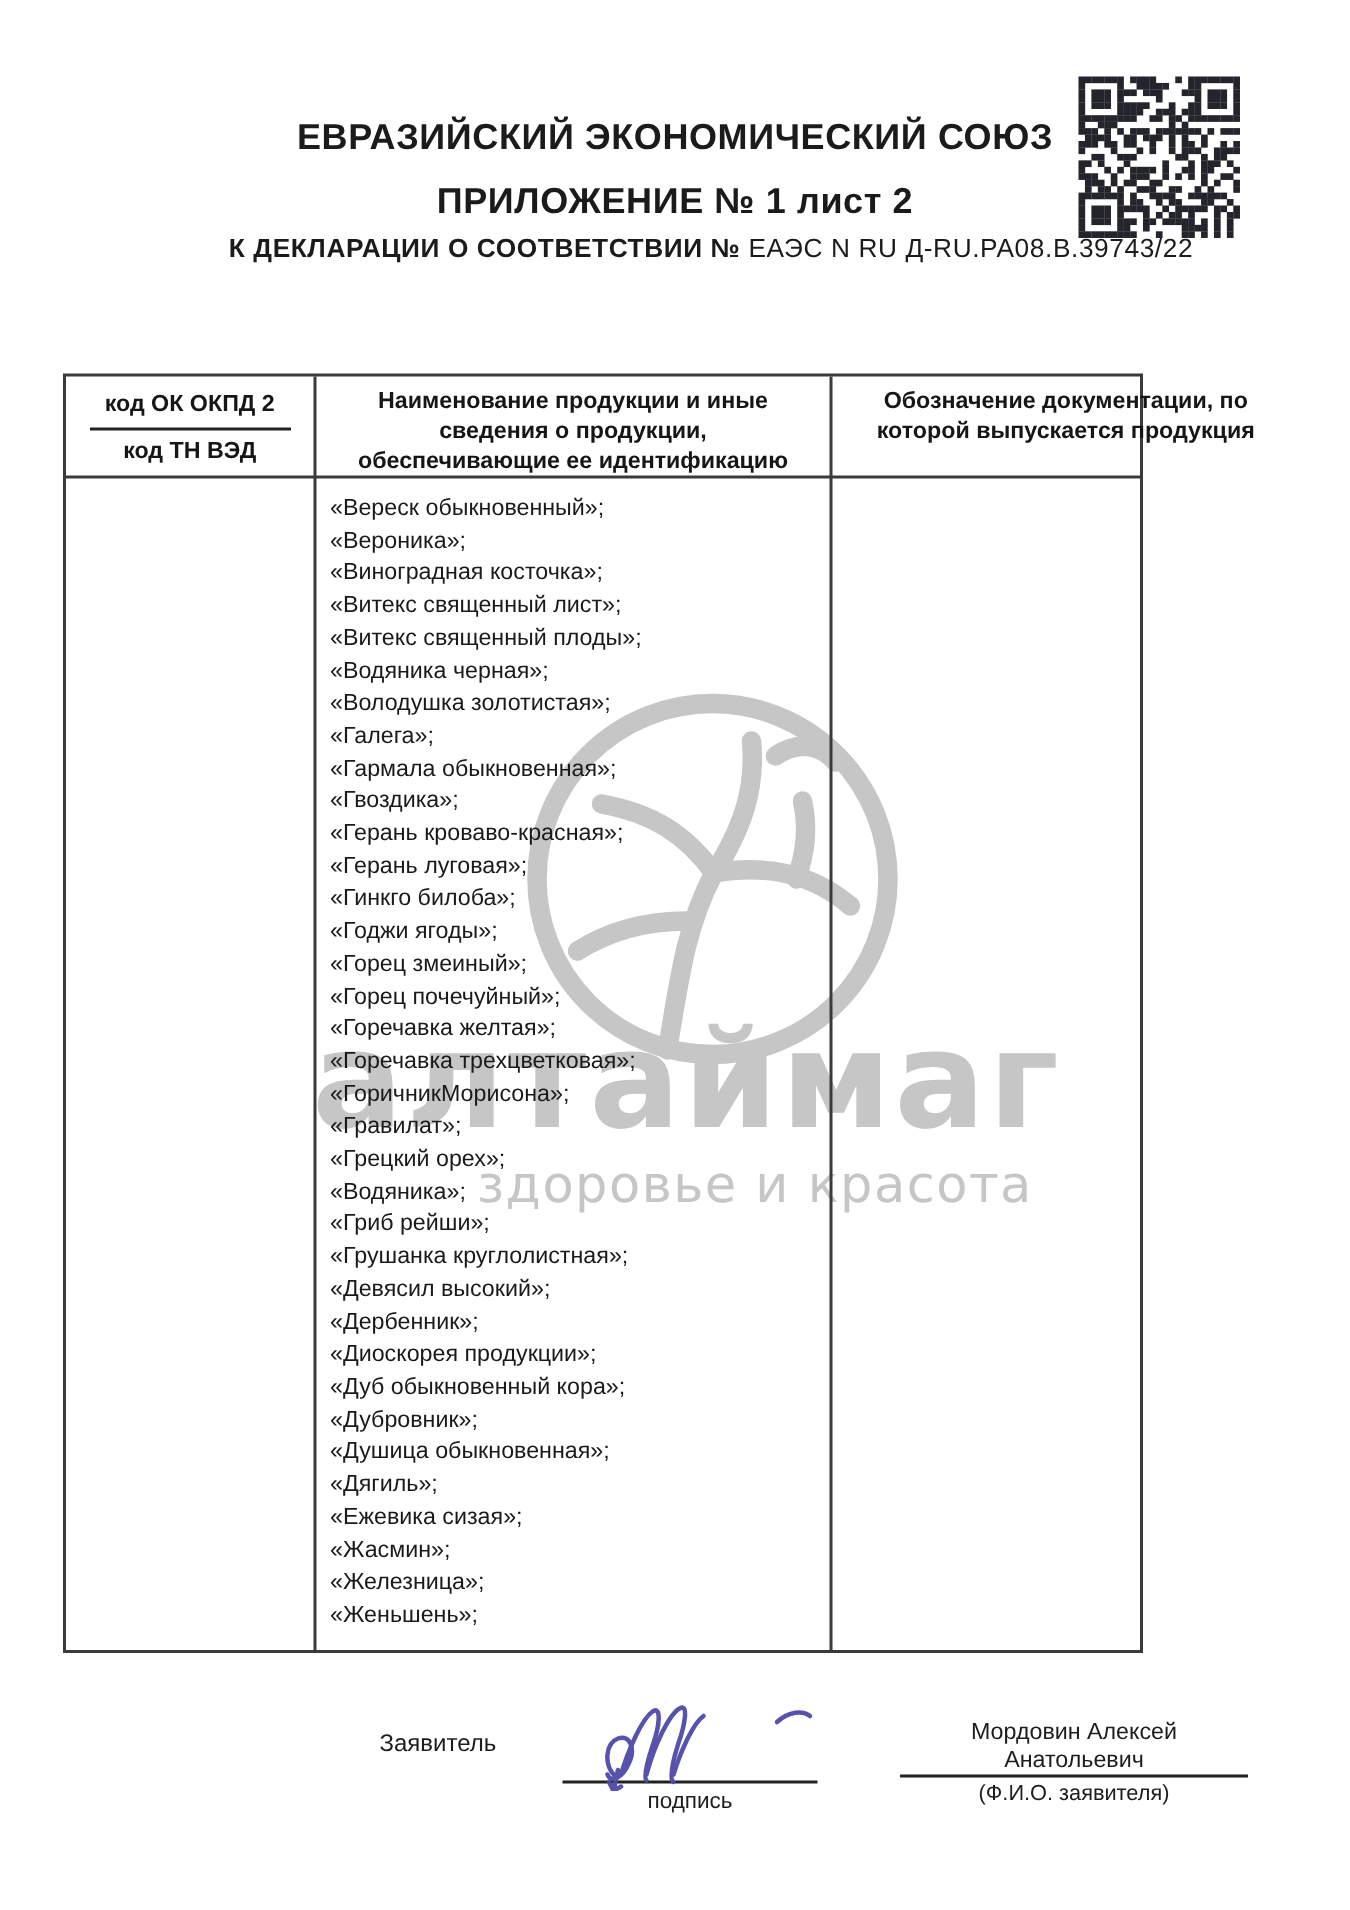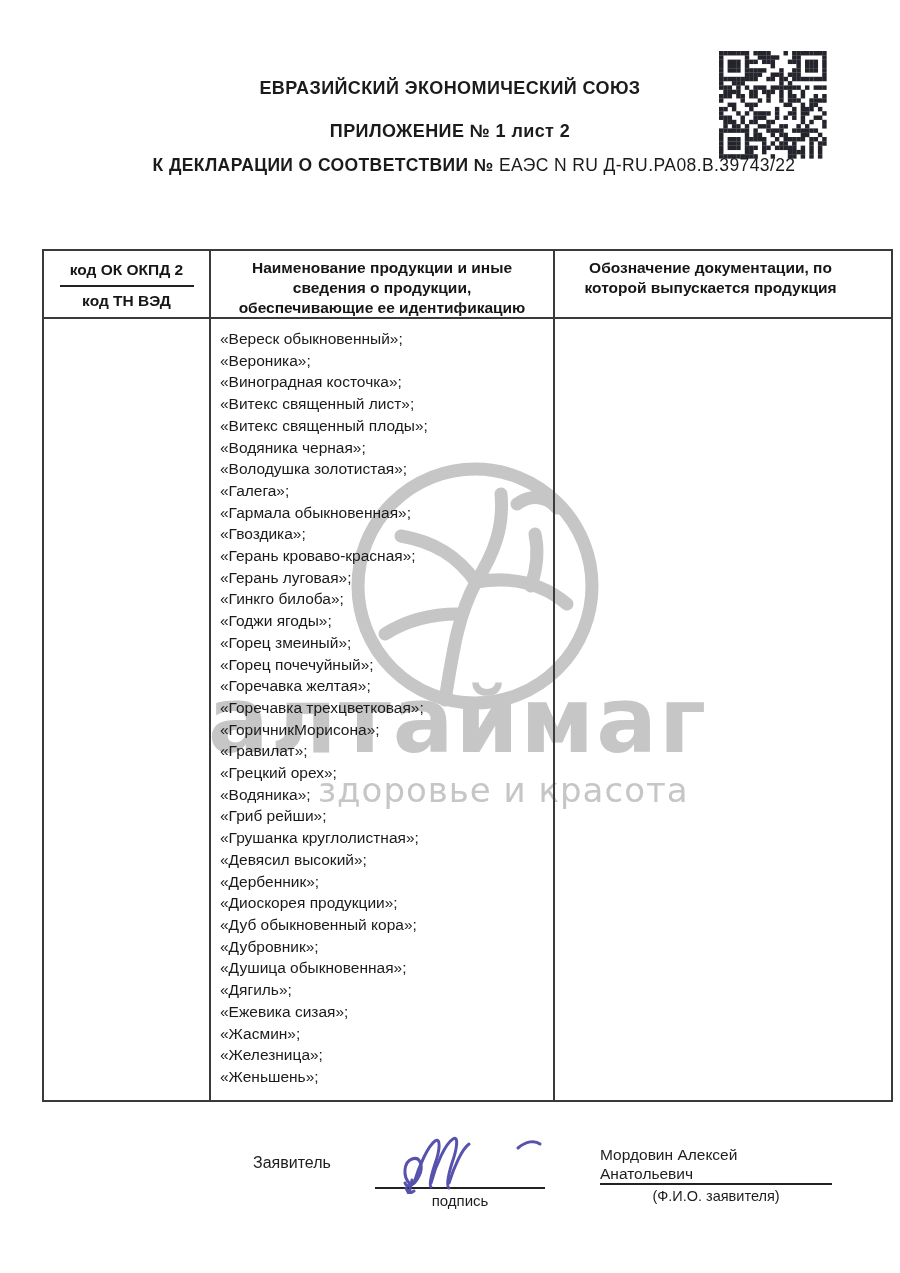--- a/index.html
+++ b/index.html
@@ -2,31 +2,31 @@
 <html><head>
 <meta charset="utf-8">
 <style>
   html,body{margin:0;padding:0;}
   body{width:900px;height:1273px;background:#ffffff;overflow:hidden;}
   .sheet{position:relative;width:900px;height:1273px;background:#ffffff;
          font-family:"Liberation Sans", sans-serif;color:#1d1d1d;}
 
   
   .doc-title{position:absolute;left:0;width:900px;text-align:center;
-             font-weight:bold;font-size:18px;letter-spacing:.4px;color:#1b1b1b;}
+             font-weight:bold;font-size:24px;letter-spacing:.4px;color:#1b1b1b;}
   .t1{top:78px;}
   .t2{top:121px;}
   .t3{top:155px;font-size:17.5px;margin-left:24px;}
   .t3 .num{font-weight:normal;}
 
   
   .qr{position:absolute;left:717px;top:48px;width:112px;height:114px;}
 
   
-  .tbl{position:absolute;left:42px;top:249px;width:851px;height:853px;
+  .tbl{position:absolute;left:42px;top:249px;width:720px;height:853px;
        border:2px solid #3a3a3a;box-sizing:border-box;background:transparent;z-index:2;}
   .vline{position:absolute;top:0;bottom:0;width:2px;background:#3a3a3a;}
   .v1{left:165px;} .v2{left:509px;}
   .hline-head{position:absolute;left:0;right:0;top:66px;height:2px;background:#3a3a3a;}
 
   .hcell{position:absolute;text-align:center;font-weight:bold;font-size:15.5px;
          line-height:20px;color:#161616;box-sizing:border-box;}
   .hc1{left:0;width:165px;top:9px;}
   .hc1 .frac{width:134px;height:0;border-top:2px solid #222;margin:5px auto 4px auto;}
   .hc2{left:167px;width:342px;top:7px;padding:0 16px;}
@@ -44,21 +44,21 @@
   .wm-tagline{left:318px;top:773px;font-family:"DejaVu Sans", sans-serif;
               font-size:34px;line-height:1;letter-spacing:1px;}
 
   
   .footer-label{position:absolute;left:253px;top:1154px;font-size:16px;z-index:3;}
   .sig-draw{position:absolute;left:398px;top:1134px;width:170px;height:60px;z-index:4;}
   .sig-line{position:absolute;left:375px;top:1187px;width:170px;height:0;
             border-top:2px solid #222;z-index:3;}
   .sig-caption{position:absolute;left:375px;top:1192px;width:170px;text-align:center;
                font-size:15px;z-index:3;}
-  .name-block{position:absolute;left:600px;top:1146px;width:232px;
+  .name-block{position:absolute;left:600px;top:1146px;width:232px;text-align:center;
               font-size:15.5px;line-height:18.5px;z-index:3;}
   .name-line{position:absolute;left:600px;top:1183px;width:232px;height:0;
              border-top:2px solid #222;z-index:3;}
   .name-caption{position:absolute;left:600px;top:1188px;width:232px;text-align:center;
                 font-size:14.5px;z-index:3;}
 </style>
 </head>
 <body>
 
 <div class="sheet">

